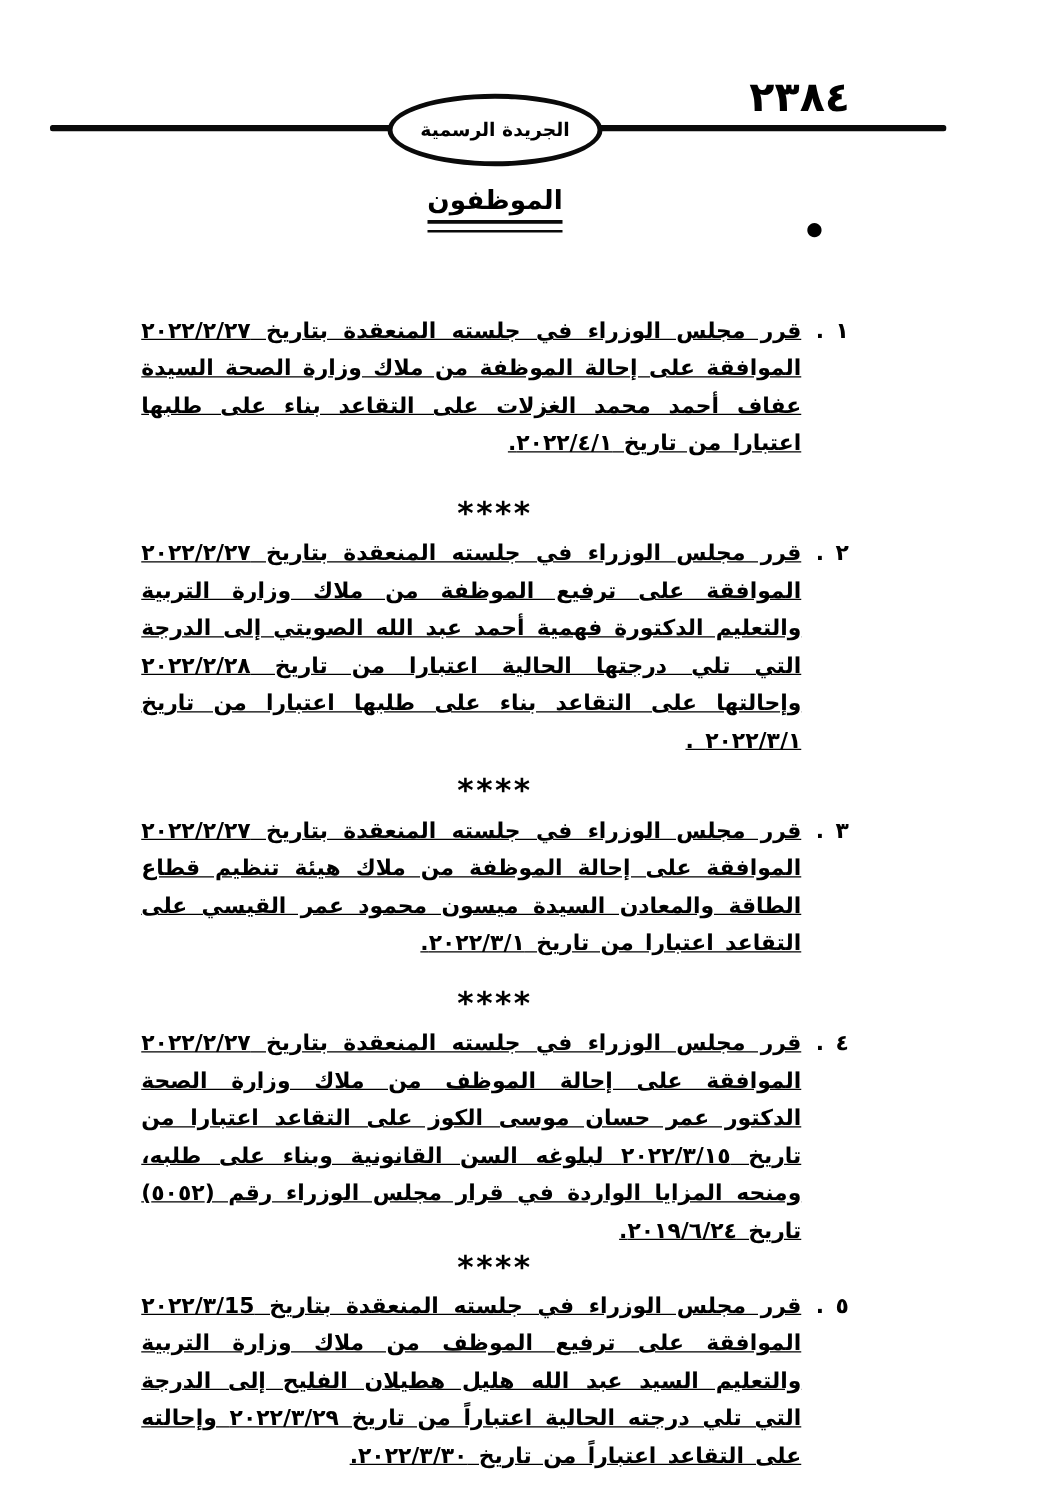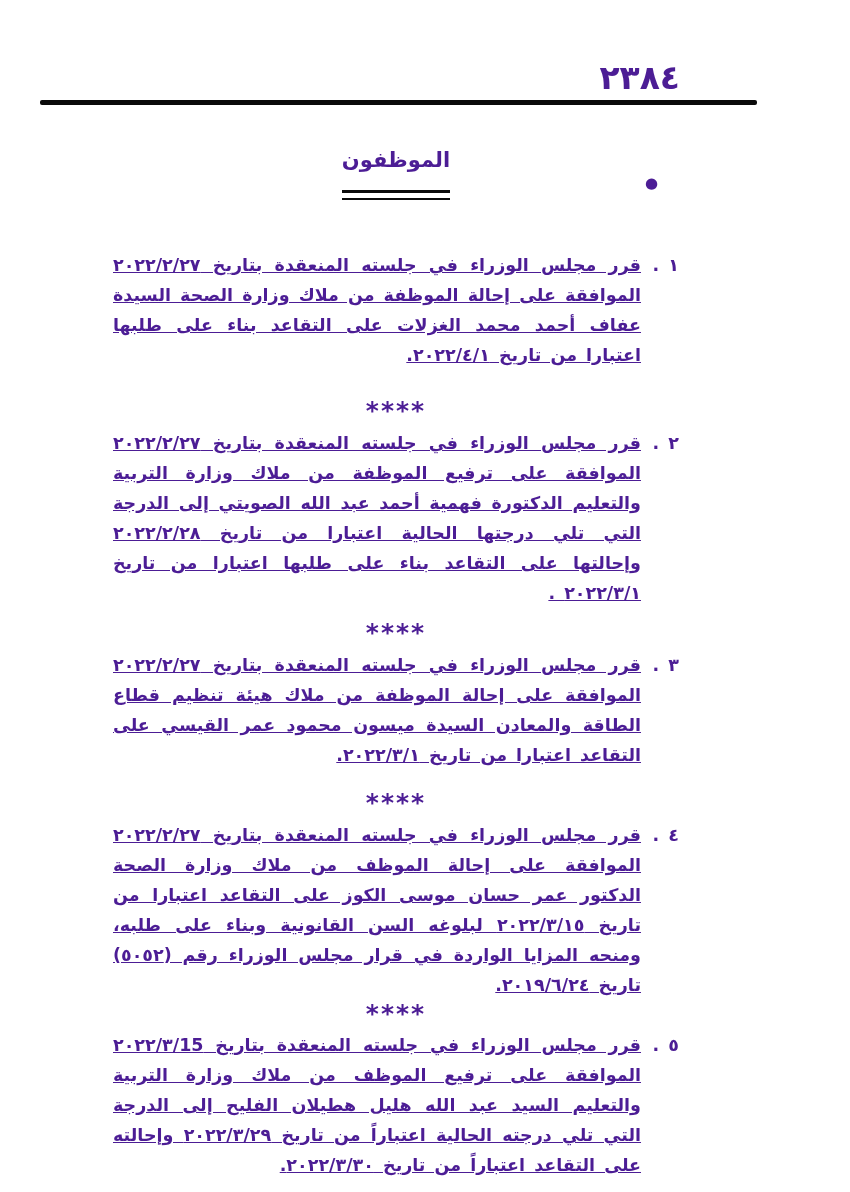--- a/index.html
+++ b/index.html
@@ -3,21 +3,21 @@
 <meta charset="utf-8">
 <style>
   html, body { margin: 0; padding: 0; background: #e8e8e8; }
   .page {
     position: relative;
     width: 850px;
     height: 1192px;
     margin: 0 auto;
     background: #ffffff;
     font-family: "DejaVu Sans", sans-serif;
-    color: #4c1d95;
+    color: #000000;
     overflow: hidden;
   }
 
   
   .page-number {
     position: absolute;
     top: 58px;
     right: 170px;
     width: 120px;
     text-align: right;
@@ -62,21 +62,21 @@
     direction: rtl;
   }
   .dbl {
     display: inline-block;
     border-bottom: 2px solid #0a0a0a;
     padding-bottom: 5px;
   }
   .dbl .in {
     display: inline-block;
     border-bottom: 3px solid #0a0a0a;
-    padding-bottom: 18px;
+    padding-bottom: 4px;
     font-weight: bold;
   }
   .title-row .in { font-size: 21px; }
 
   .subtitle-row {
     position: absolute;
     top: 180px;
     right: 192px;
     direction: rtl;
     display: flex;
@@ -130,20 +130,23 @@
 </style>
 </head>
 <body>
 
 <div class="page">
 
   <div class="page-number">٢٣٨٤</div>
 
   <div class="rule"></div>
 
+  <div class="oval">
+    <span>الجريدة الرسمية</span>
+  </div>
 
   <div class="title-row">
     <span class="dbl"><span class="in">الموظفون</span></span>
   </div>
 
   <div class="subtitle-row">
     <span class="bullet">●</span>
   </div>
 
   <div class="decrees">

